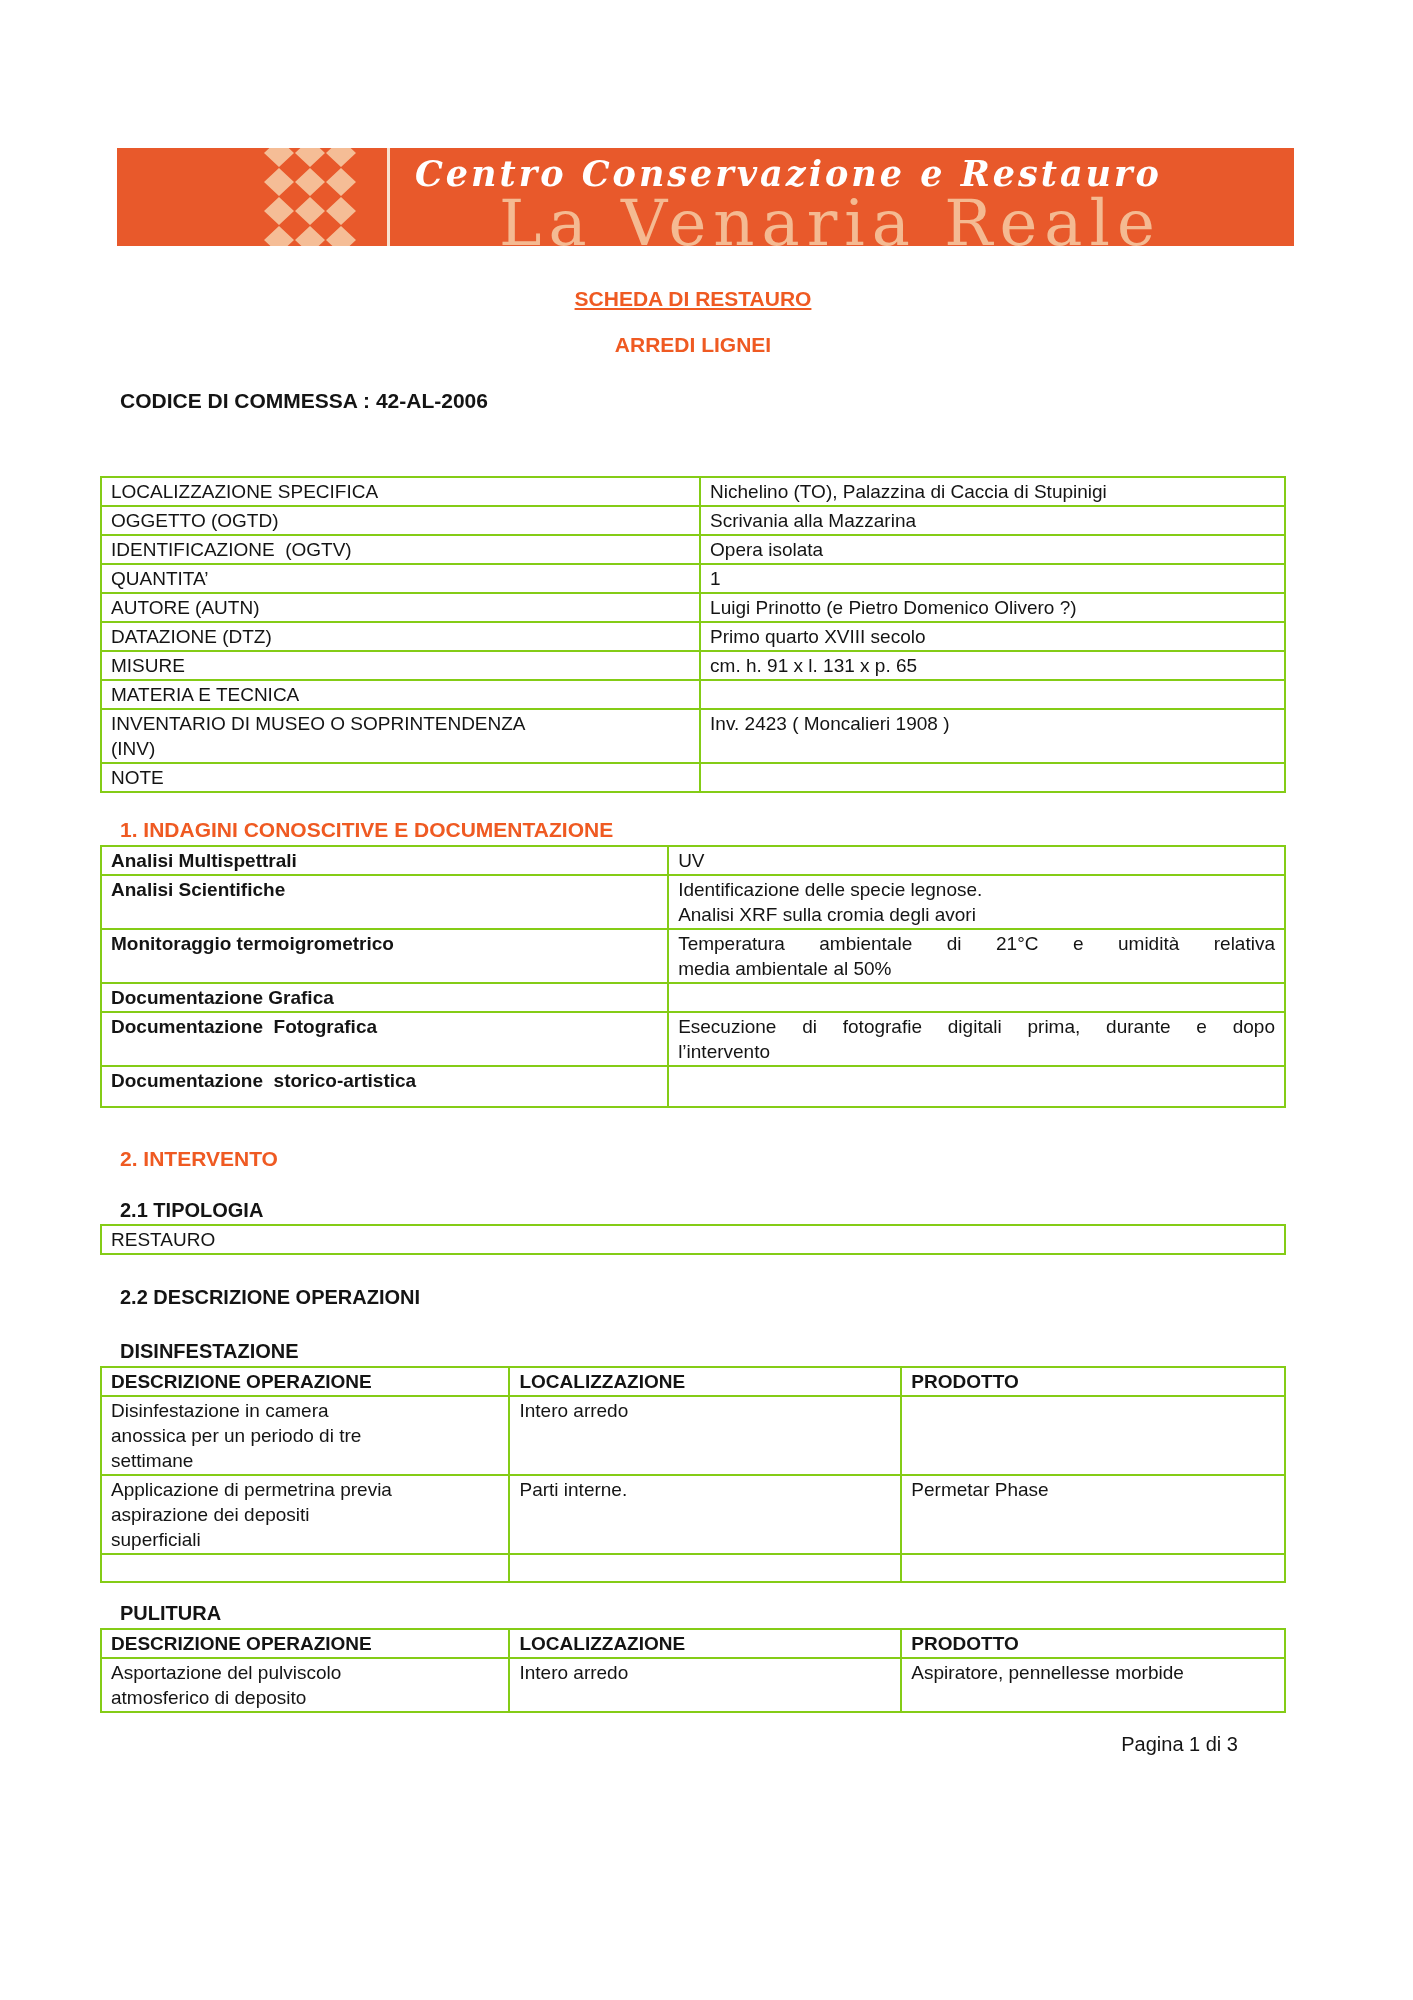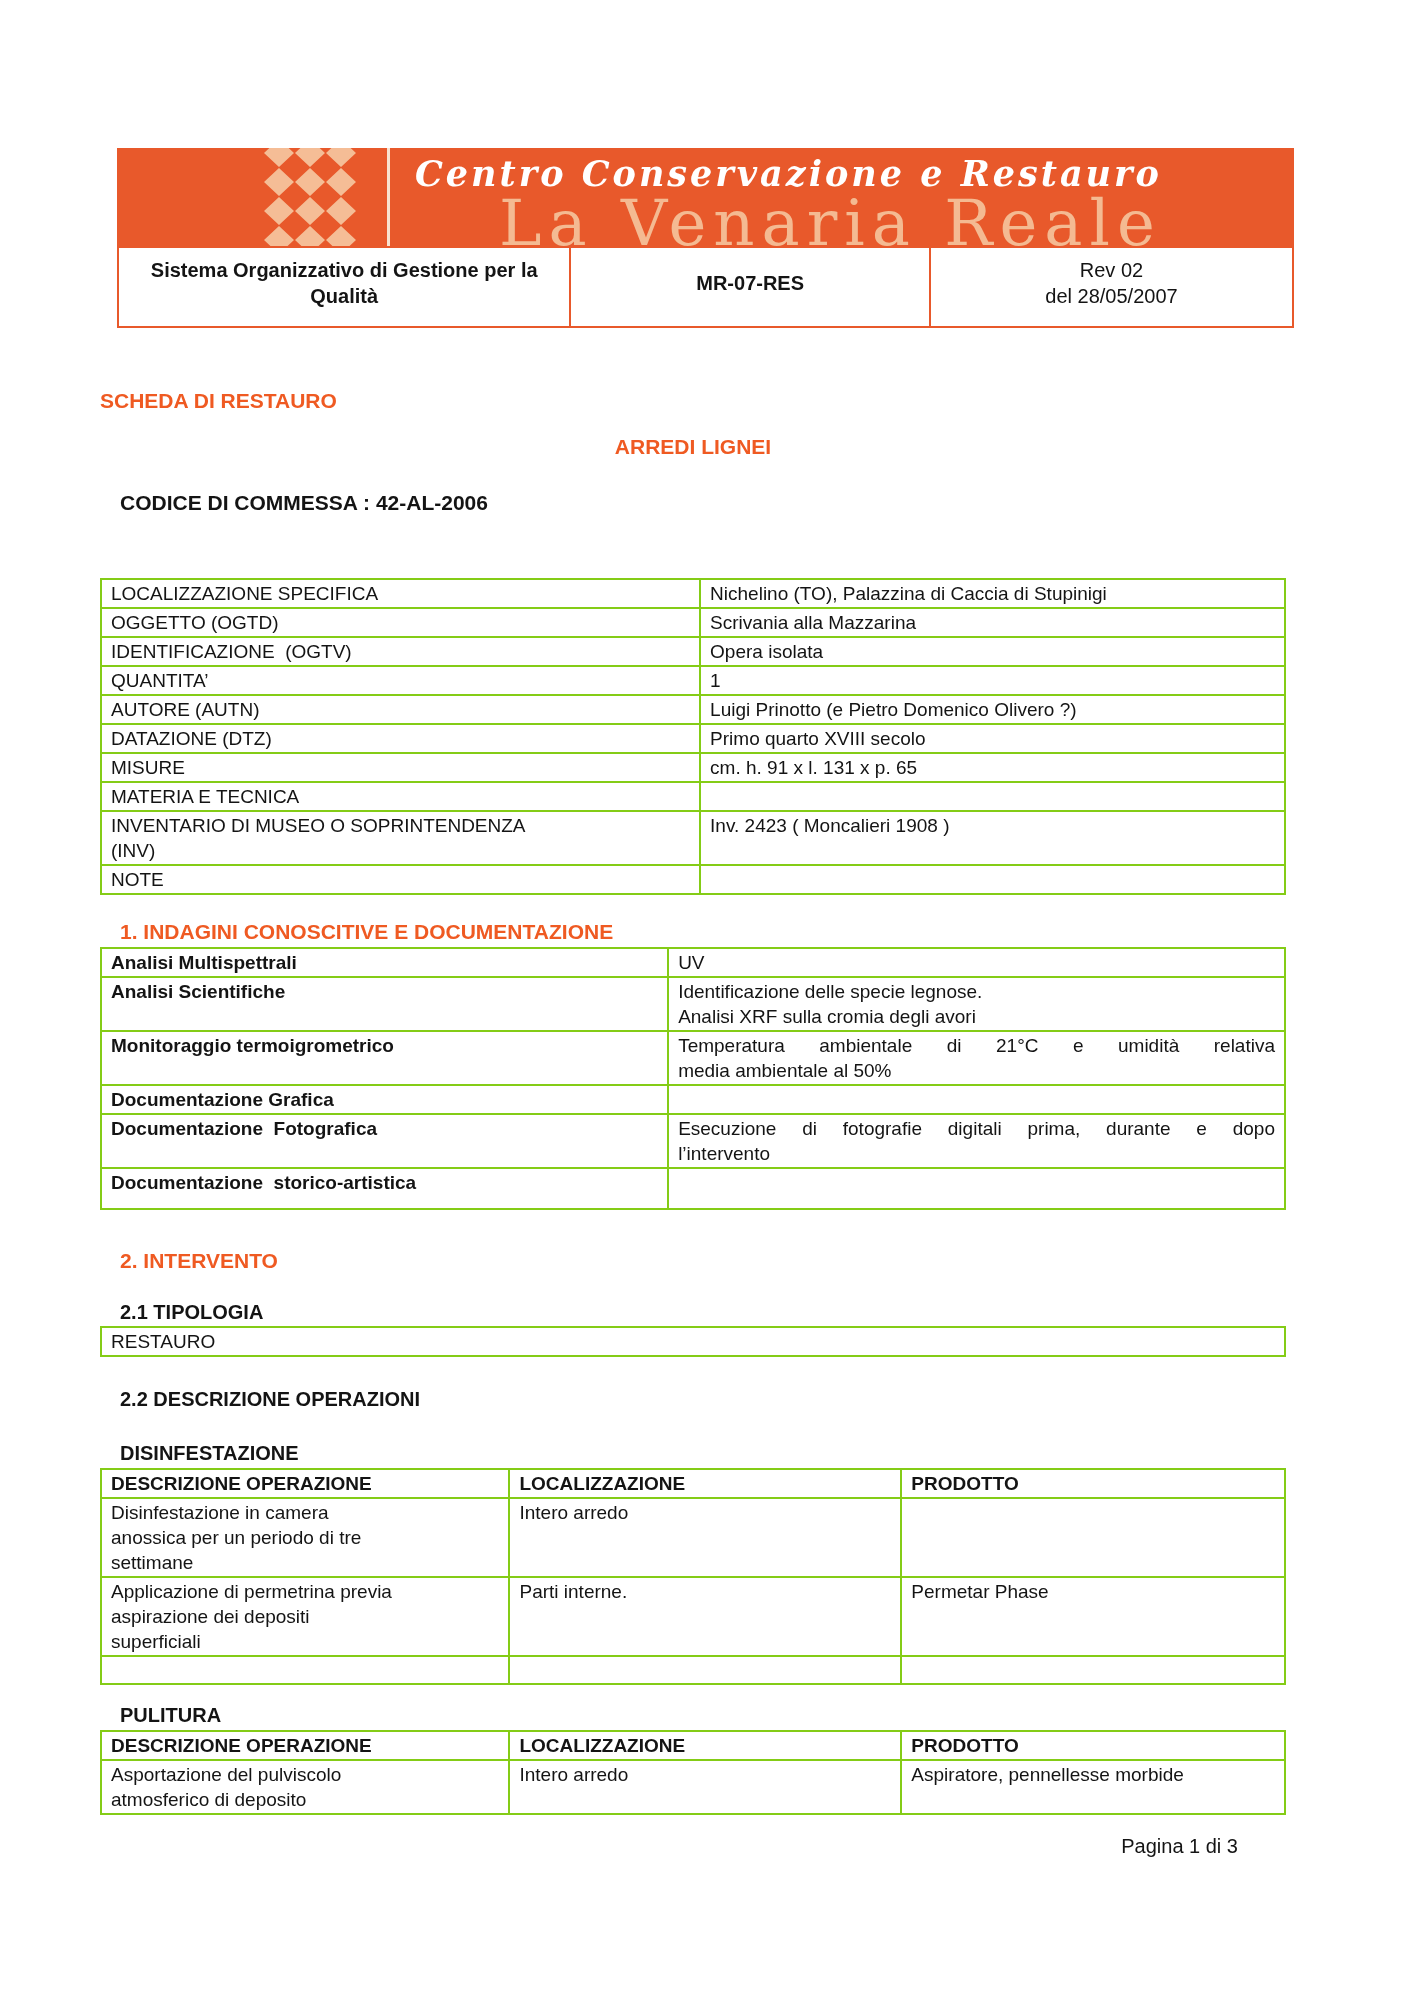--- a/index.html
+++ b/index.html
@@ -20,21 +20,21 @@
   .banner-l2 { font-family:"DejaVu Serif", serif; font-size:64px; line-height:58px; color:#F4BA92; letter-spacing:7px; margin-top:2px;text-align:right; }
 
   
   .doc-header { width:1177px; border-collapse:collapse; table-layout:fixed; }
   .doc-header td { border:2.5px solid #E8592B; height:80px; vertical-align:top; text-align:center; font-size:20px; line-height:26px; padding-top:9px; box-sizing:border-box; }
   .dh-c1 { width:38.5%; font-weight:bold; padding-left:10px; padding-right:10px; }
   .dh-c2 { width:30.6%; font-weight:bold; padding-top:22px !important; }
   .dh-c3 { width:30.9%; font-weight:normal; }
 
   
-  .title-main { margin-top:60px; font-weight:bold; font-size:21px; line-height:26px; color:#EF5A22; }
+  .title-main { margin-top:40px; text-align:center; font-weight:bold; font-size:21px; line-height:26px; color:#EF5A22;text-decoration:underline; }
   .title-sub  { margin-top:20px; text-align:center; font-weight:bold; font-size:21px; line-height:26px; color:#EF5A22; }
   .commission { margin-top:30px; padding-left:20px; font-weight:bold; font-size:21px; line-height:26px; color:#141414; }
 
   
   table.blk { border-collapse:collapse; width:100%; table-layout:fixed; }
   table.blk td, table.blk th { border:2px solid #84cc16; vertical-align:top; text-align:left; font-size:19px; padding:1px 9px; box-sizing:border-box; }
 
   .info-tbl { margin-top:62px; }
   .info-tbl td { line-height:25px; }
   .lbl-pre { white-space:pre-wrap; }
@@ -75,32 +75,20 @@
                                    M16 20 L31 34 L16 48 L1 34 Z M47 20 L62 34 L47 48 L32 34 Z M78 20 L93 34 L78 48 L63 34 Z
                                    M16 49 L31 63 L16 77 L1 63 Z M47 49 L62 63 L47 77 L32 63 Z M78 49 L93 63 L78 77 L63 63 Z
                                    M16 78 L31 92 L16 106 L1 92 Z M47 78 L62 92 L47 106 L32 92 Z M78 78 L93 92 L78 106 L63 92 Z"></path>
         </svg>
         <div class="banner-sep"></div>
         <div class="banner-text">
           <div class="banner-l1">Centro Conservazione e Restauro</div>
           <div class="banner-l2">La Venaria Reale</div>
         </div>
       </div>
-      <table class="doc-header">
-        <tbody>
-            <tr>
-          <td class="dh-c1">Sistema Organizzativo di Gestione per la Qualità</td>
-          <td class="dh-c2">MR-07-RES</td>
-          <td class="dh-c3">
-            <div>Rev 02</div>
-            <div>del 28/05/2007</div>
-          </td>
-        </tr>
-      </tbody>
-        </table>
     </div>
 
     <div class="title-main">SCHEDA DI RESTAURO</div>
     <div class="title-sub">ARREDI LIGNEI</div>
     <div class="commission">CODICE DI COMMESSA : 42-AL-2006</div>
 
     <table class="blk info-tbl">
       <colgroup>
           <col style="width:50.6%">
           <col style="width:49.4%">

